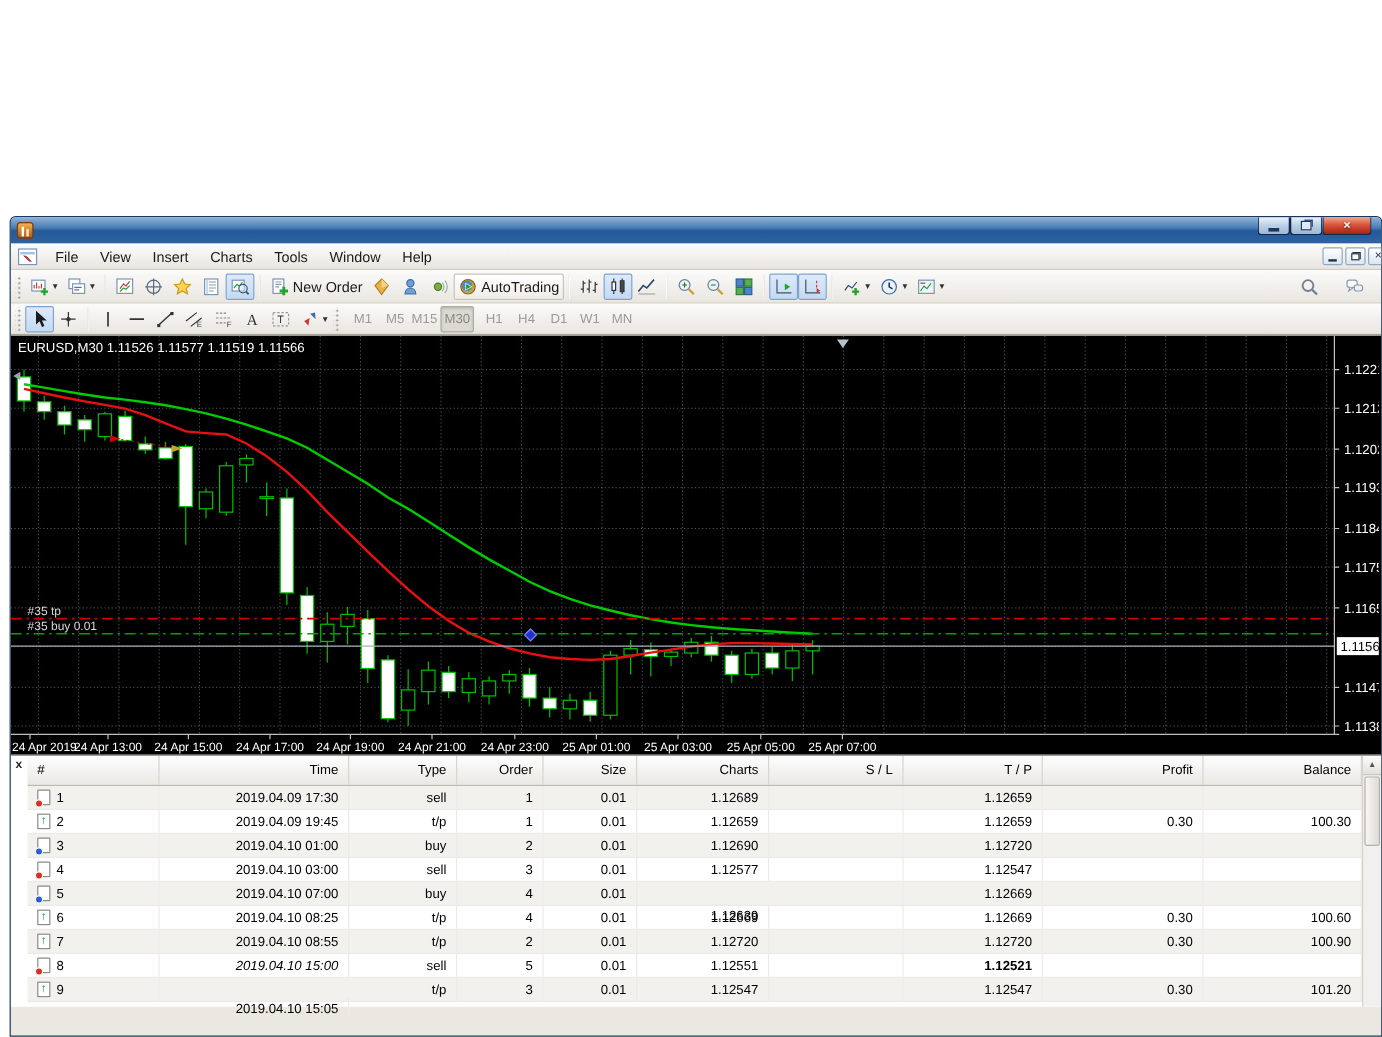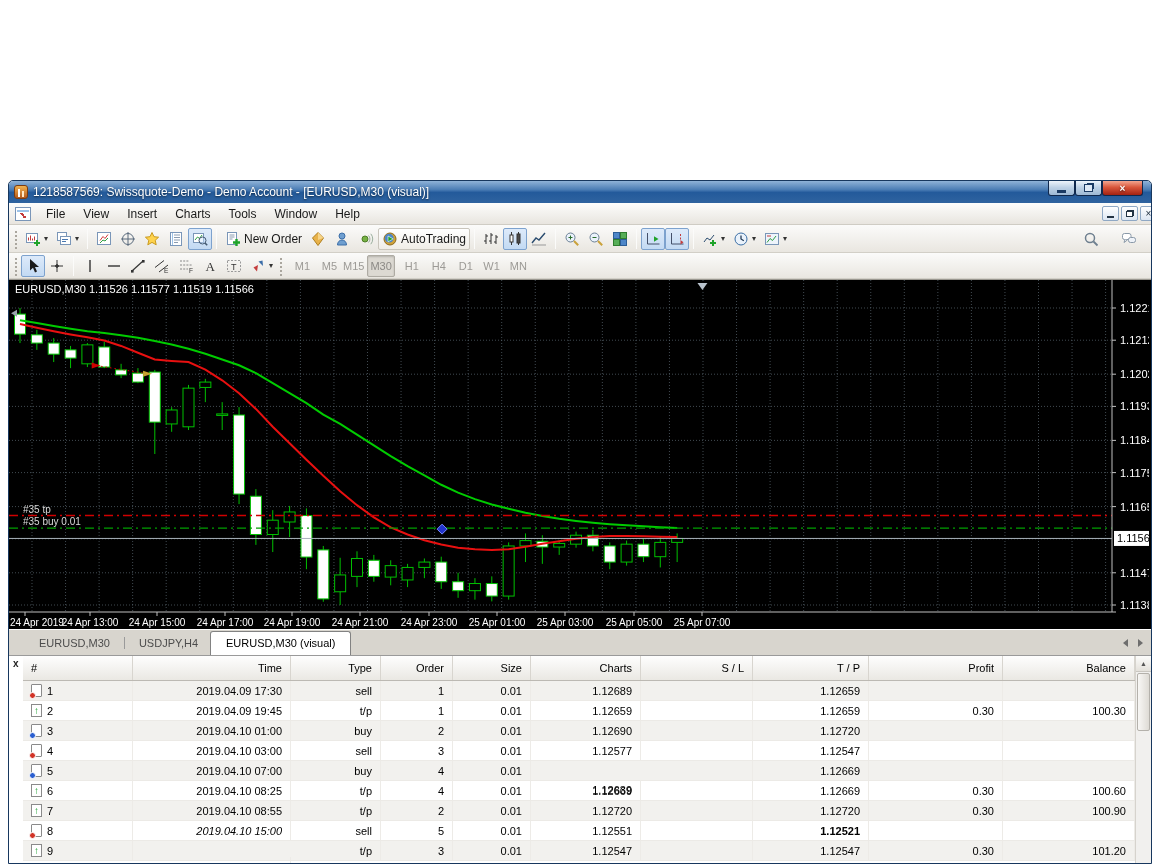--- a/index.html
+++ b/index.html
@@ -94,21 +94,20 @@
 </head>
 <body>
 
 <div class="window">
 
   <div class="titlebar">
     <span class="appicon">
         <i></i>
         <b></b>
       </span>
-    <span>1218587569: Swissquote-Demo - Demo Account - [EURUSD,M30 (visual)]</span>
     <span class="winbtns">
       <span class="wbtn min">
           <span class="minglyph"></span>
         </span>
       <span class="wbtn max">
           <span class="restoreglyph"></span>
         </span>
       <span class="wbtn close">
           <span>×</span>
         </span>
@@ -579,30 +578,20 @@
         <line x1="556" y1="332" x2="556" y2="336" stroke="#c0c0c0"></line>
         <text x="556" y="346" fill="#fff" font-size="10" font-family="Liberation Sans, sans-serif" text-anchor="middle">25 Apr 03:00</text>
         <line x1="625" y1="332" x2="625" y2="336" stroke="#c0c0c0"></line>
         <text x="625" y="346" fill="#fff" font-size="10" font-family="Liberation Sans, sans-serif" text-anchor="middle">25 Apr 05:00</text>
         <line x1="693" y1="332" x2="693" y2="336" stroke="#c0c0c0"></line>
         <text x="693" y="346" fill="#fff" font-size="10" font-family="Liberation Sans, sans-serif" text-anchor="middle">25 Apr 07:00</text>
         <text x="6" y="13" fill="#fff" font-size="11" font-family="Liberation Sans, sans-serif" text-anchor="start">EURUSD,M30  1.11526 1.11577 1.11519 1.11566</text>
       </svg>
   </div>
 
-  <div class="tabbar">
-    <span class="tab">EURUSD,M30</span>
-    <span class="tab-sep"></span>
-    <span class="tab">USDJPY,H4</span>
-    <span class="tab active">EURUSD,M30 (visual)</span>
-    <span class="tab-arrows">
-      <span class="tri left"></span>
-      <span class="tri right"></span>
-    </span>
-  </div>
 
   <div class="tablepanel">
     <span class="panel-close">x</span>
     <div class="thead">
       <span class="th" style="width:110px">#</span>
       <span class="th" style="width:158px">Time</span>
       <span class="th" style="width:90px">Type</span>
       <span class="th" style="width:72px">Order</span>
       <span class="th" style="width:78px">Size</span>
       <span class="th" style="width:110px">Charts</span>

